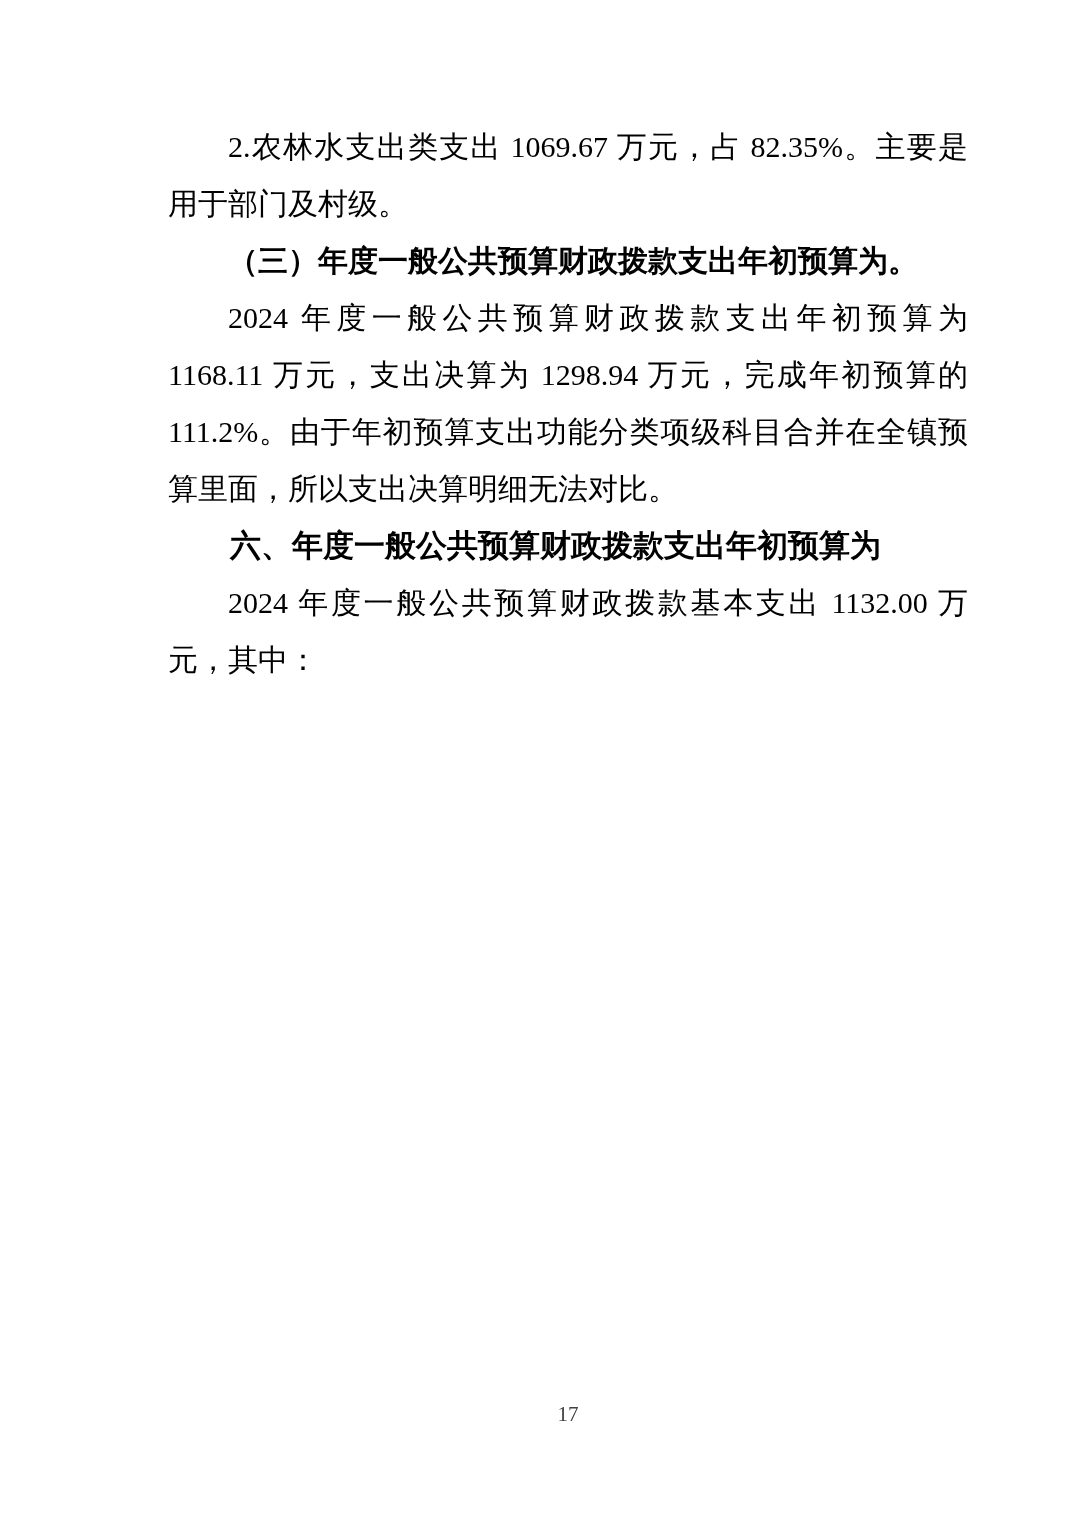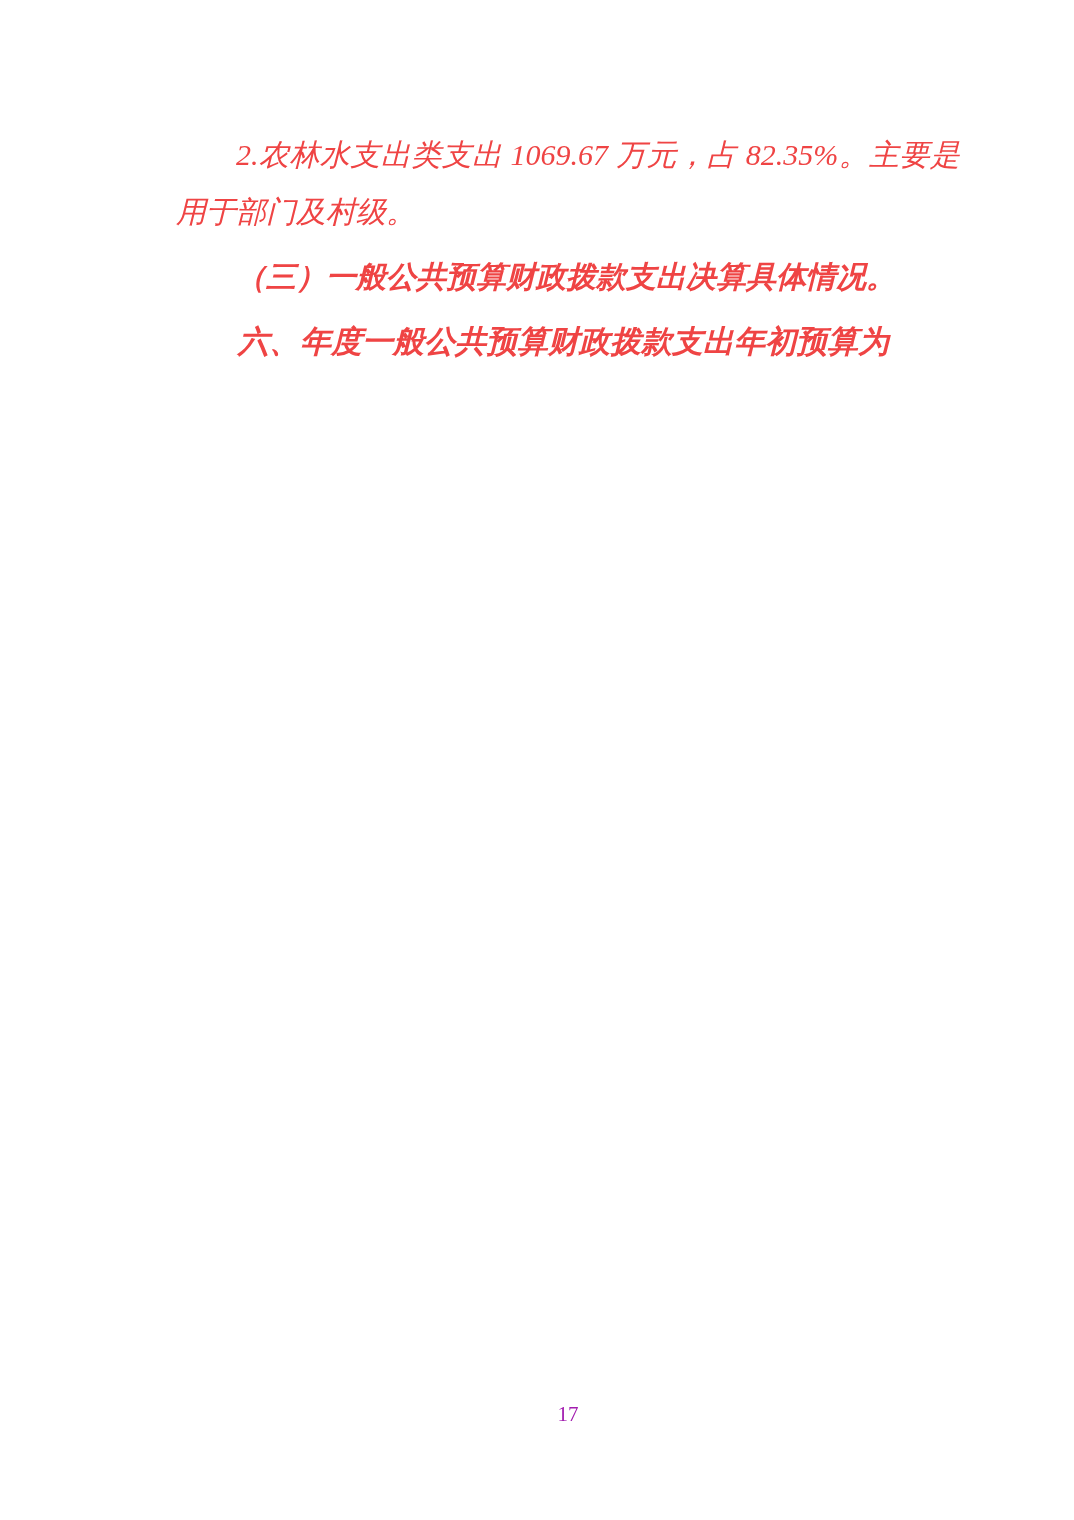--- a/index.html
+++ b/index.html
@@ -17,27 +17,26 @@
     font-family: "Liberation Serif", "DejaVu Serif", serif;
     color: #000000;
   }
   .content {
     position: absolute;
     left: 168px;
     top: 118px;
     width: 800px;
   }
   .content p {
-    margin: 8px;
+    margin: 0;
     padding: 0;
     font-size: 30px;
     line-height: 57px;
     text-align: justify;
-    color: #ef4444;
-    font-style: italic;
+    color: #000000;
   }
   p.body {
     font-family: "Liberation Serif", "DejaVu Serif", serif;
     font-weight: normal;
     text-indent: 2em;
   }
   p.heading-kai {
     font-family: "Liberation Serif", "DejaVu Serif", serif;
     font-weight: 600;
     text-indent: 2em;
@@ -51,29 +50,31 @@
   .footer {
     position: absolute;
     left: 168px;
     width: 800px;
     top: 1402px;
     text-align: center;
   }
   .page-number {
     font-family: "Liberation Serif", "DejaVu Serif", serif;
     font-size: 21px;
-    color: #a21caf;
+    color: #404040;
   }
 </style>
 </head>
 <body>
 
 <div class="page">
   <div class="content">
 
   <p class="body">2.农林水支出类支出 1069.67 万元，占 82.35%。主要是用于部门及村级。</p>
-      <p class="heading-kai">（三）一般公共预算财政拨款支出决算具体情况。</p>
+      <p class="heading-kai">（三）年度一般公共预算财政拨款支出年初预算为。</p>
+      <p class="body">2024 年度一般公共预算财政拨款支出年初预算为 1168.11 万元，支出决算为 1298.94 万元，完成年初预算的 111.2%。由于年初预算支出功能分类项级科目合并在全镇预算里面，所以支出决算明细无法对比。</p>
       <p class="heading-hei">六、年度一般公共预算财政拨款支出年初预算为</p>
+      <p class="body">2024 年度一般公共预算财政拨款基本支出 1132.00 万元，其中：</p>
     </div>
   <div class="footer">
     <span class="page-number">17</span>
   </div>
 </div>
 
 </body></html>

